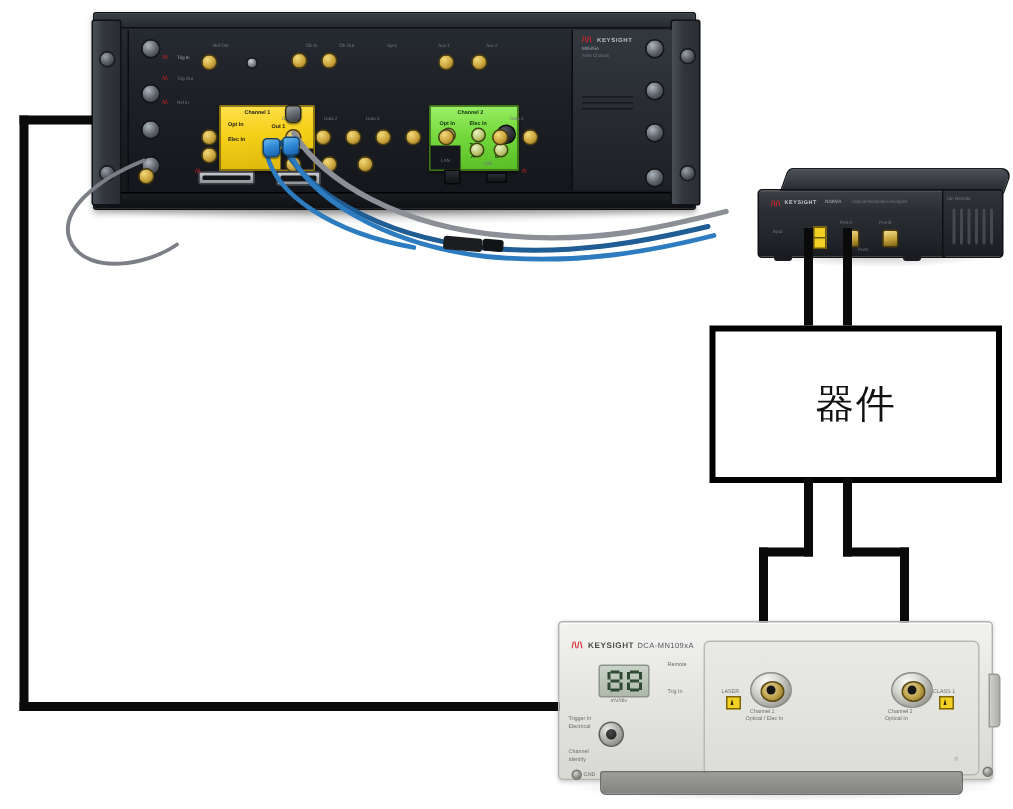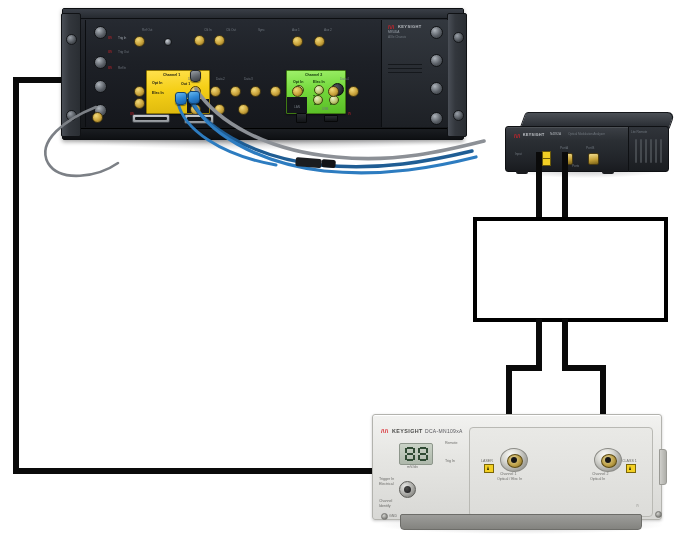--- a/index.html
+++ b/index.html
@@ -336,20 +336,21 @@
       <div class="mb-vent" style="left:26px;top:12px;height:24px;"></div>
       <div class="mb-vent" style="left:31px;top:12px;height:24px;"></div>
     </div>
   </div>
 
   <div class="wire" style="left:536px;top:152px;width:6px;height:68px;"></div>
   <div class="wire" style="left:562px;top:152px;width:6px;height:68px;"></div>
 
   <div class="dut">
     <div class="dut-txt">
+      <span class="dut-label-wrap">器件</span>
     </div>
   </div>
 
   <div class="wire" style="left:536px;top:319px;width:6px;height:52px;"></div>
   <div class="wire" style="left:506px;top:365px;width:36px;height:6px;"></div>
   <div class="wire" style="left:506px;top:365px;width:6px;height:76px;"></div>
 
   <div class="wire" style="left:562px;top:319px;width:6px;height:52px;"></div>
   <div class="wire" style="left:562px;top:365px;width:44px;height:6px;"></div>
   <div class="wire" style="left:600px;top:365px;width:6px;height:76px;"></div>

